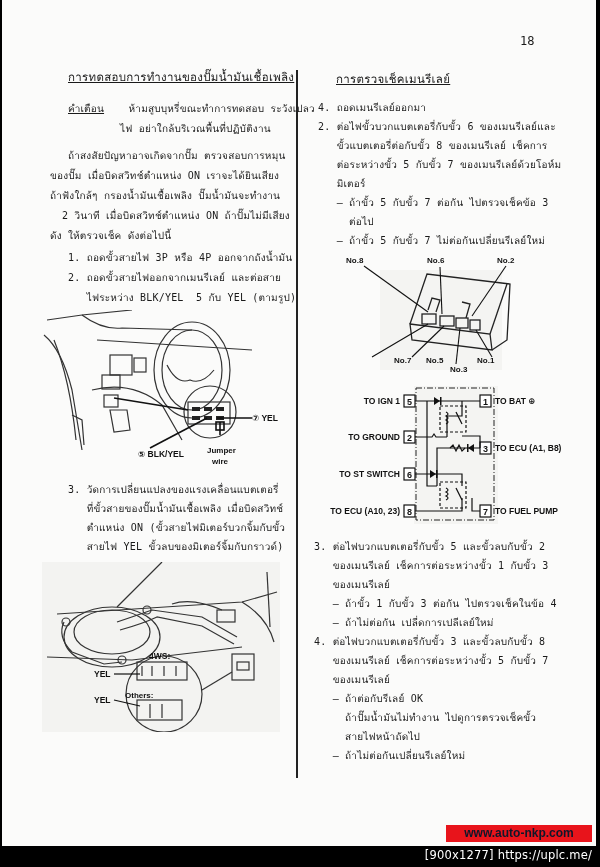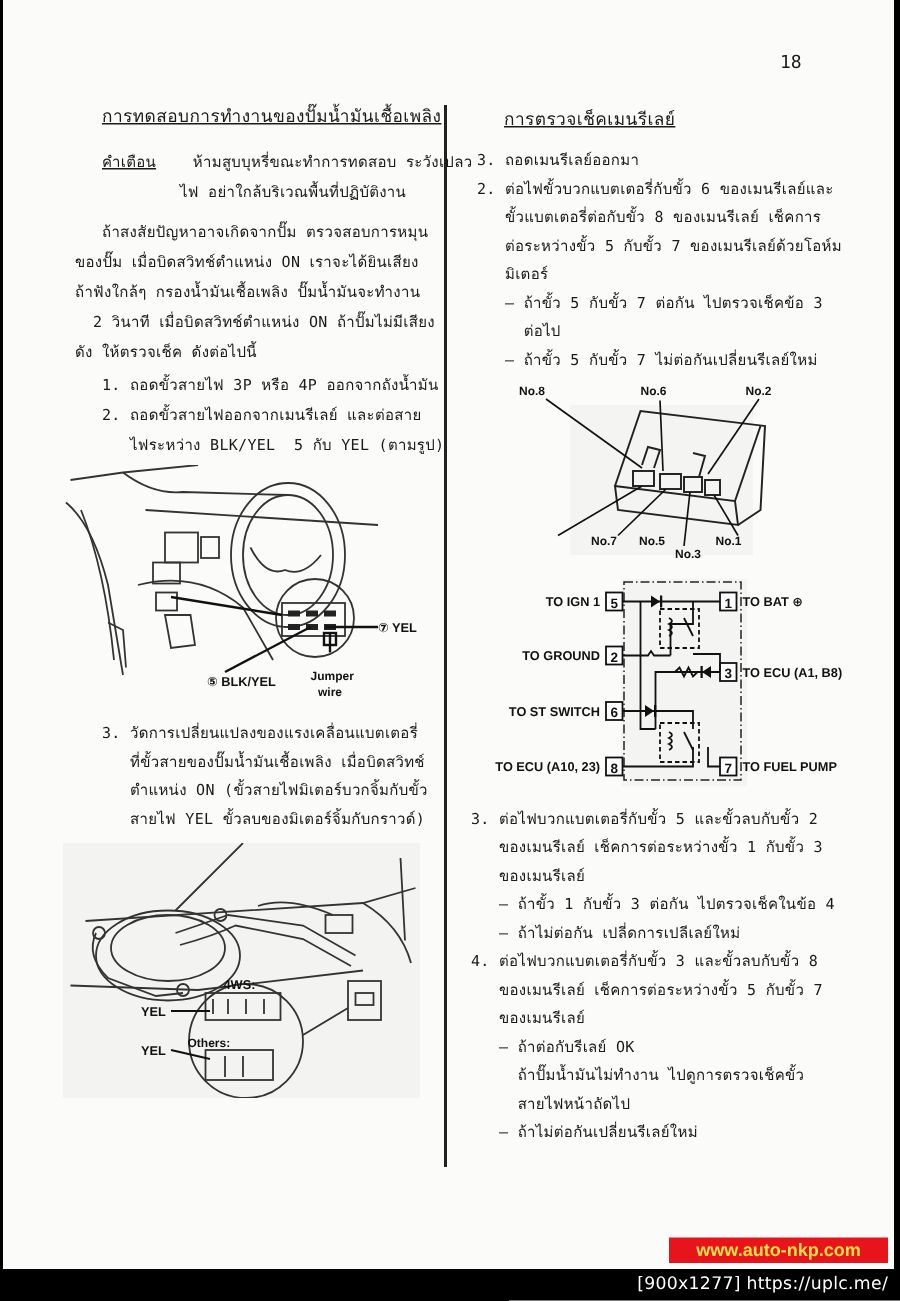--- a/index.html
+++ b/index.html
@@ -8,21 +8,21 @@
   .page { position:absolute; left:2px; top:0; width:594px; height:846px; background:#fbfbfa; overflow:hidden; }
   .pagenum { position:absolute; left:518px; top:34px; font-size:12px; }
   .col-div { position:absolute; left:294px; top:70px; width:2px; height:708px; background:#222; }
   .heading { position:absolute; font-size:11.5px; text-decoration:underline; letter-spacing:0.3px; white-space:nowrap; }
   .tx { position:absolute; font-size:10px; line-height:20px; white-space:nowrap; letter-spacing:0.2px; }
   .warn-label { text-decoration:underline; }
   .fig { position:absolute; }
   .lbl { font-family:"Liberation Sans","DejaVu Sans",sans-serif; font-weight:bold; font-size:8px; fill:#111; }
   .lbl-lg { font-family:"Liberation Sans","DejaVu Sans",sans-serif; font-weight:bold; font-size:8.5px; fill:#111; }
   .site-badge { position:absolute; left:446px; top:825px; width:146px; height:17px; background:#e8141b;
-                color:#fde047; font-family:"Liberation Sans",sans-serif; font-weight:bold; font-size:12px;
+                color:#0f172a; font-family:"Liberation Sans",sans-serif; font-weight:bold; font-size:12px;
                 line-height:17px; text-align:center; }
   .footer-cap { position:absolute; right:8px; top:848px; color:#fff; font-family:"DejaVu Sans",sans-serif;
                 font-size:11.5px; letter-spacing:0.2px; }
 </style>
 </head>
 <body>
 
 <div class="page">
 
   <div class="pagenum">18</div>
@@ -125,21 +125,21 @@
     <text class="lbl-lg" x="52" y="115">YEL</text>
     <text class="lbl-lg" x="52" y="141">YEL</text>
     <g stroke="#111" stroke-width="1.2">
       <path d="M72 112 L98 112"></path>
         <path d="M72 138 L98 144"></path>
     </g>
   </svg>
 
   <div class="heading" style="left:334px; top:70px;">การตรวจเช็คเมนรีเลย์</div>
 
-  <div class="tx" style="left:316px; top:98px; white-space:pre;">3. ถอดเมนรีเลย์ออกมา</div>
+  <div class="tx" style="left:316px; top:98px; white-space:pre;">4. ถอดเมนรีเลย์ออกมา</div>
   <div class="tx" style="left:316px; top:117px; white-space:pre;">2. ต่อไฟขั้วบวกแบตเตอรี่กับขั้ว 6 ของเมนรีเลย์และ</div>
   <div class="tx" style="left:316px; top:136px; white-space:pre;">   ขั้วแบตเตอรี่ต่อกับขั้ว 8 ของเมนรีเลย์ เช็คการ</div>
   <div class="tx" style="left:316px; top:155px; white-space:pre;text-align:right;">   ต่อระหว่างขั้ว 5 กับขั้ว 7 ของเมนรีเลย์ด้วยโอห์ม</div>
   <div class="tx" style="left:316px; top:174px; white-space:pre;">   มิเตอร์</div>
   <div class="tx" style="left:316px; top:193px; white-space:pre;">   – ถ้าขั้ว 5 กับขั้ว 7 ต่อกัน ไปตรวจเช็คข้อ 3</div>
   <div class="tx" style="left:316px; top:212px; white-space:pre;">     ต่อไป</div>
   <div class="tx" style="left:316px; top:231px; white-space:pre;">   – ถ้าขั้ว 5 กับขั้ว 7 ไม่ต่อกันเปลี่ยนรีเลย์ใหม่</div>
 
   <svg class="fig" style="left:330px; top:252px;" width="220" height="125" viewBox="0 0 220 125">
     <rect x="48" y="18" width="122" height="100" fill="#f4f4f2"></rect>

